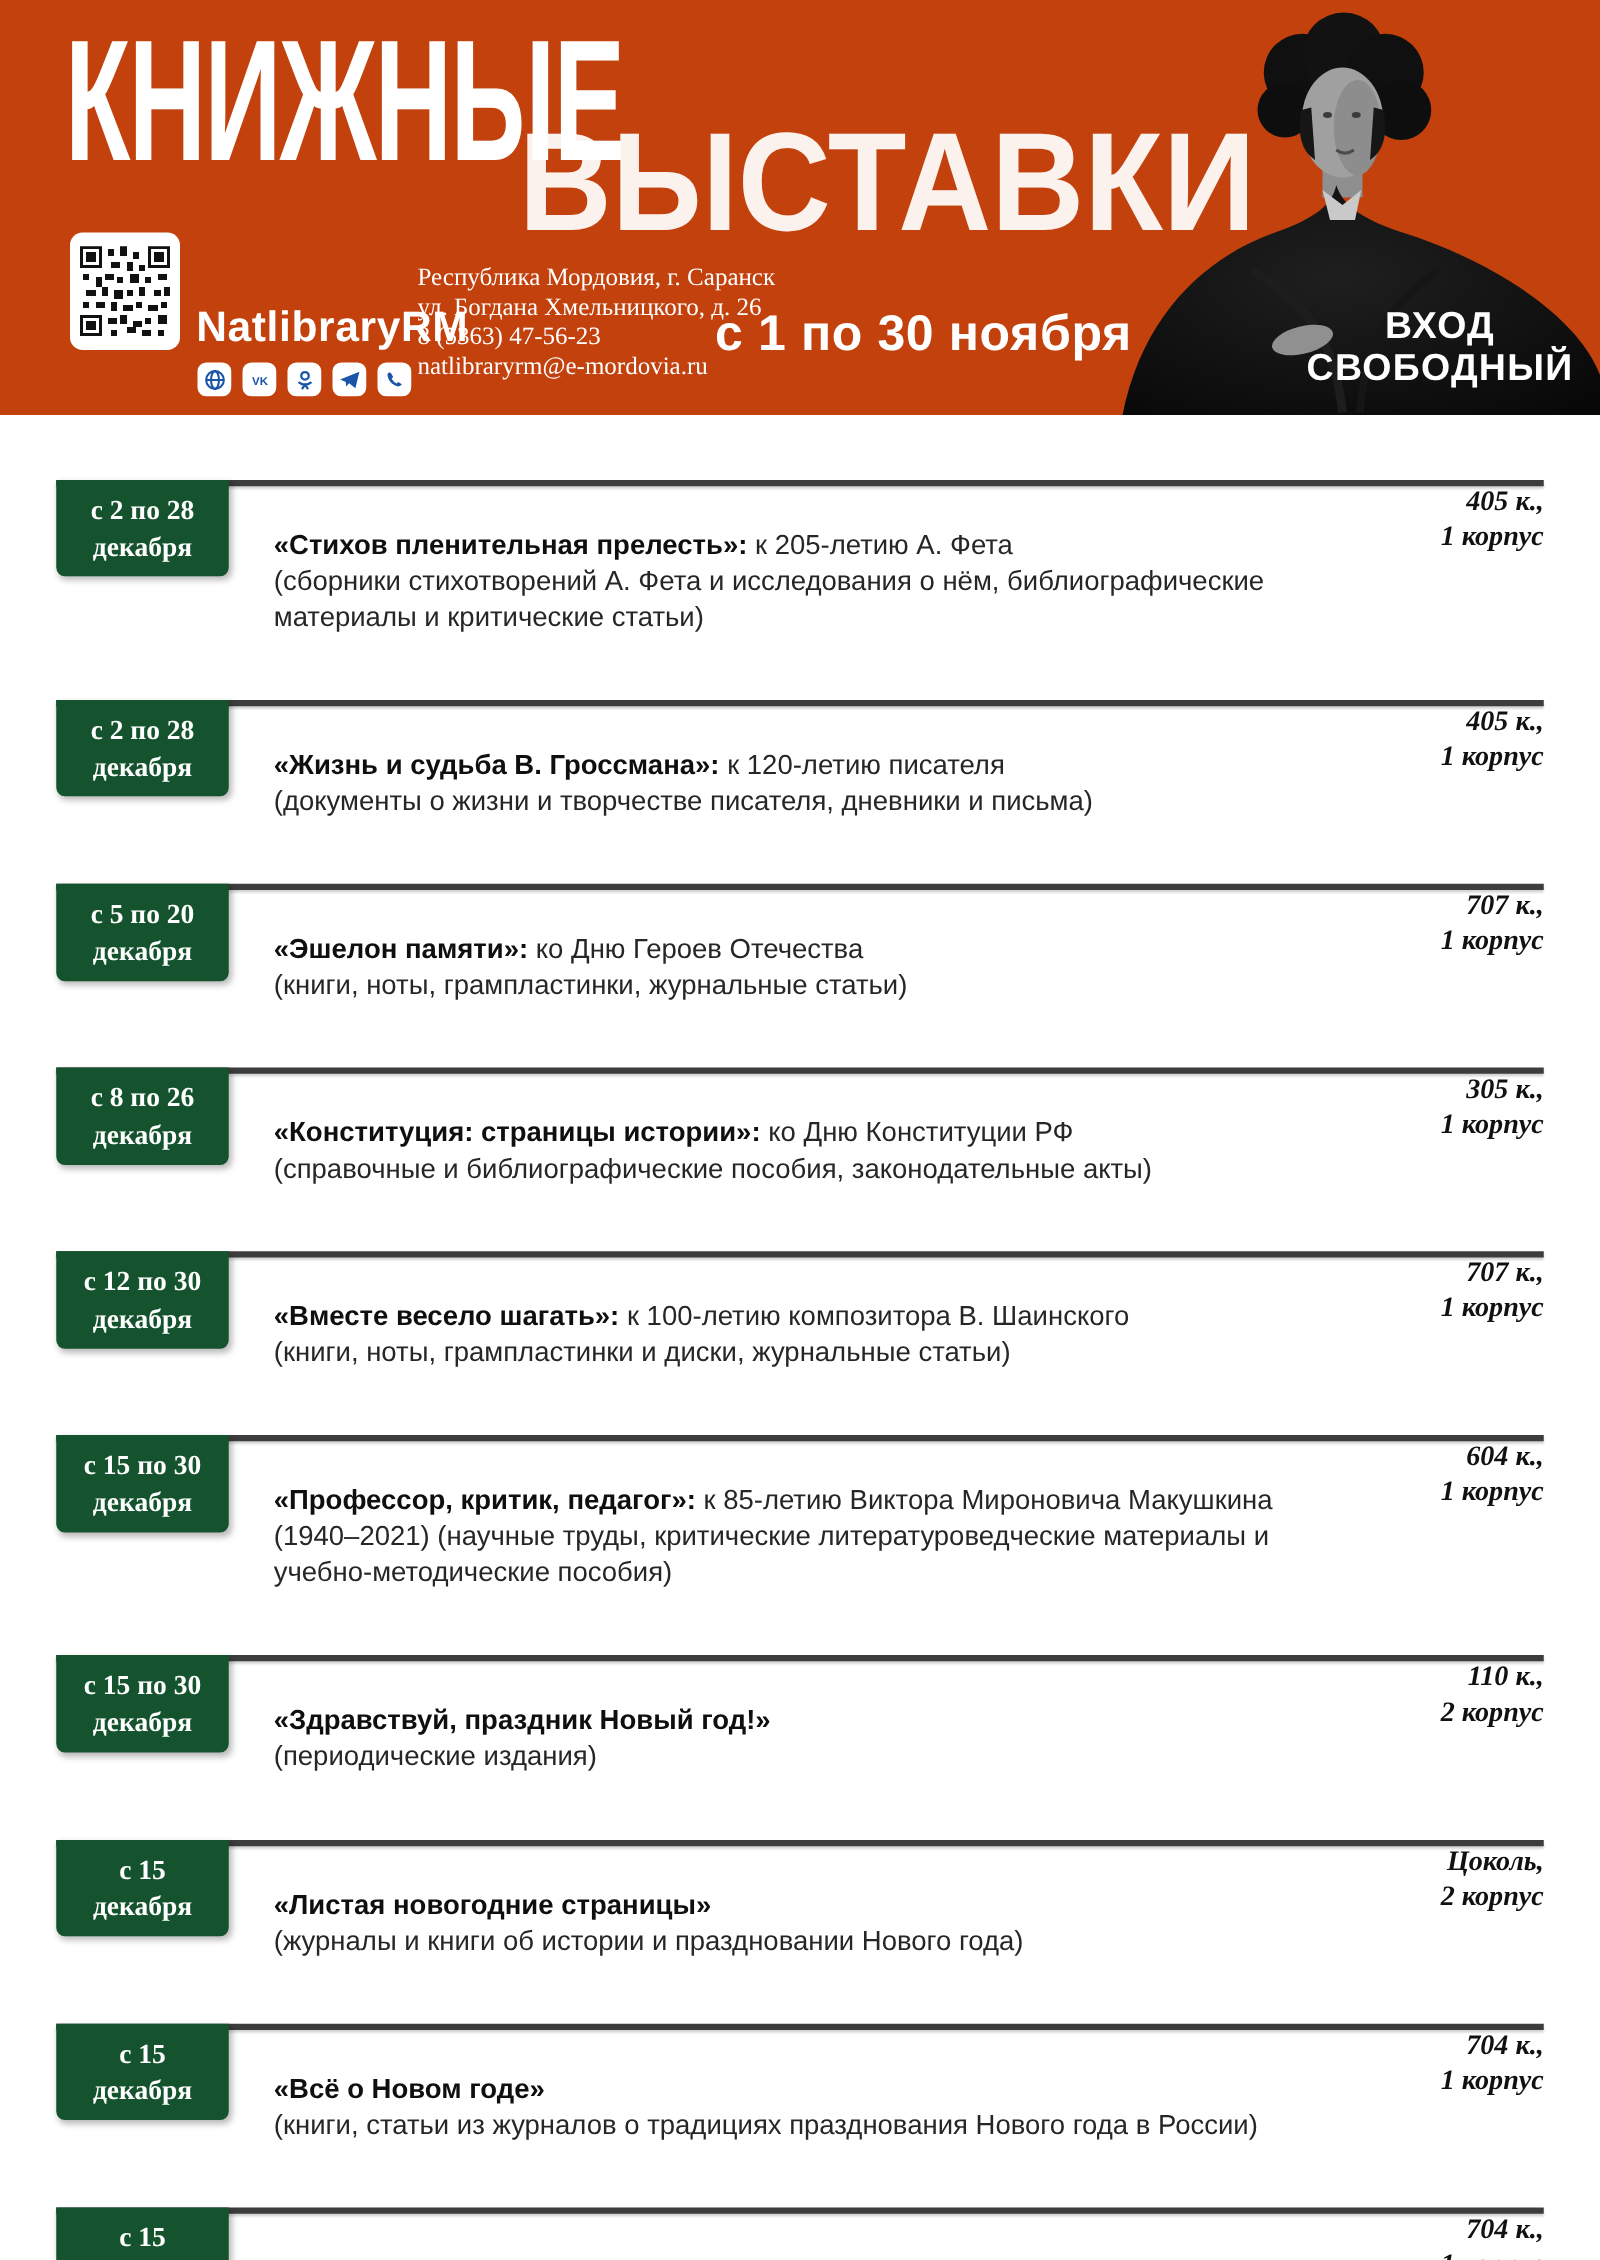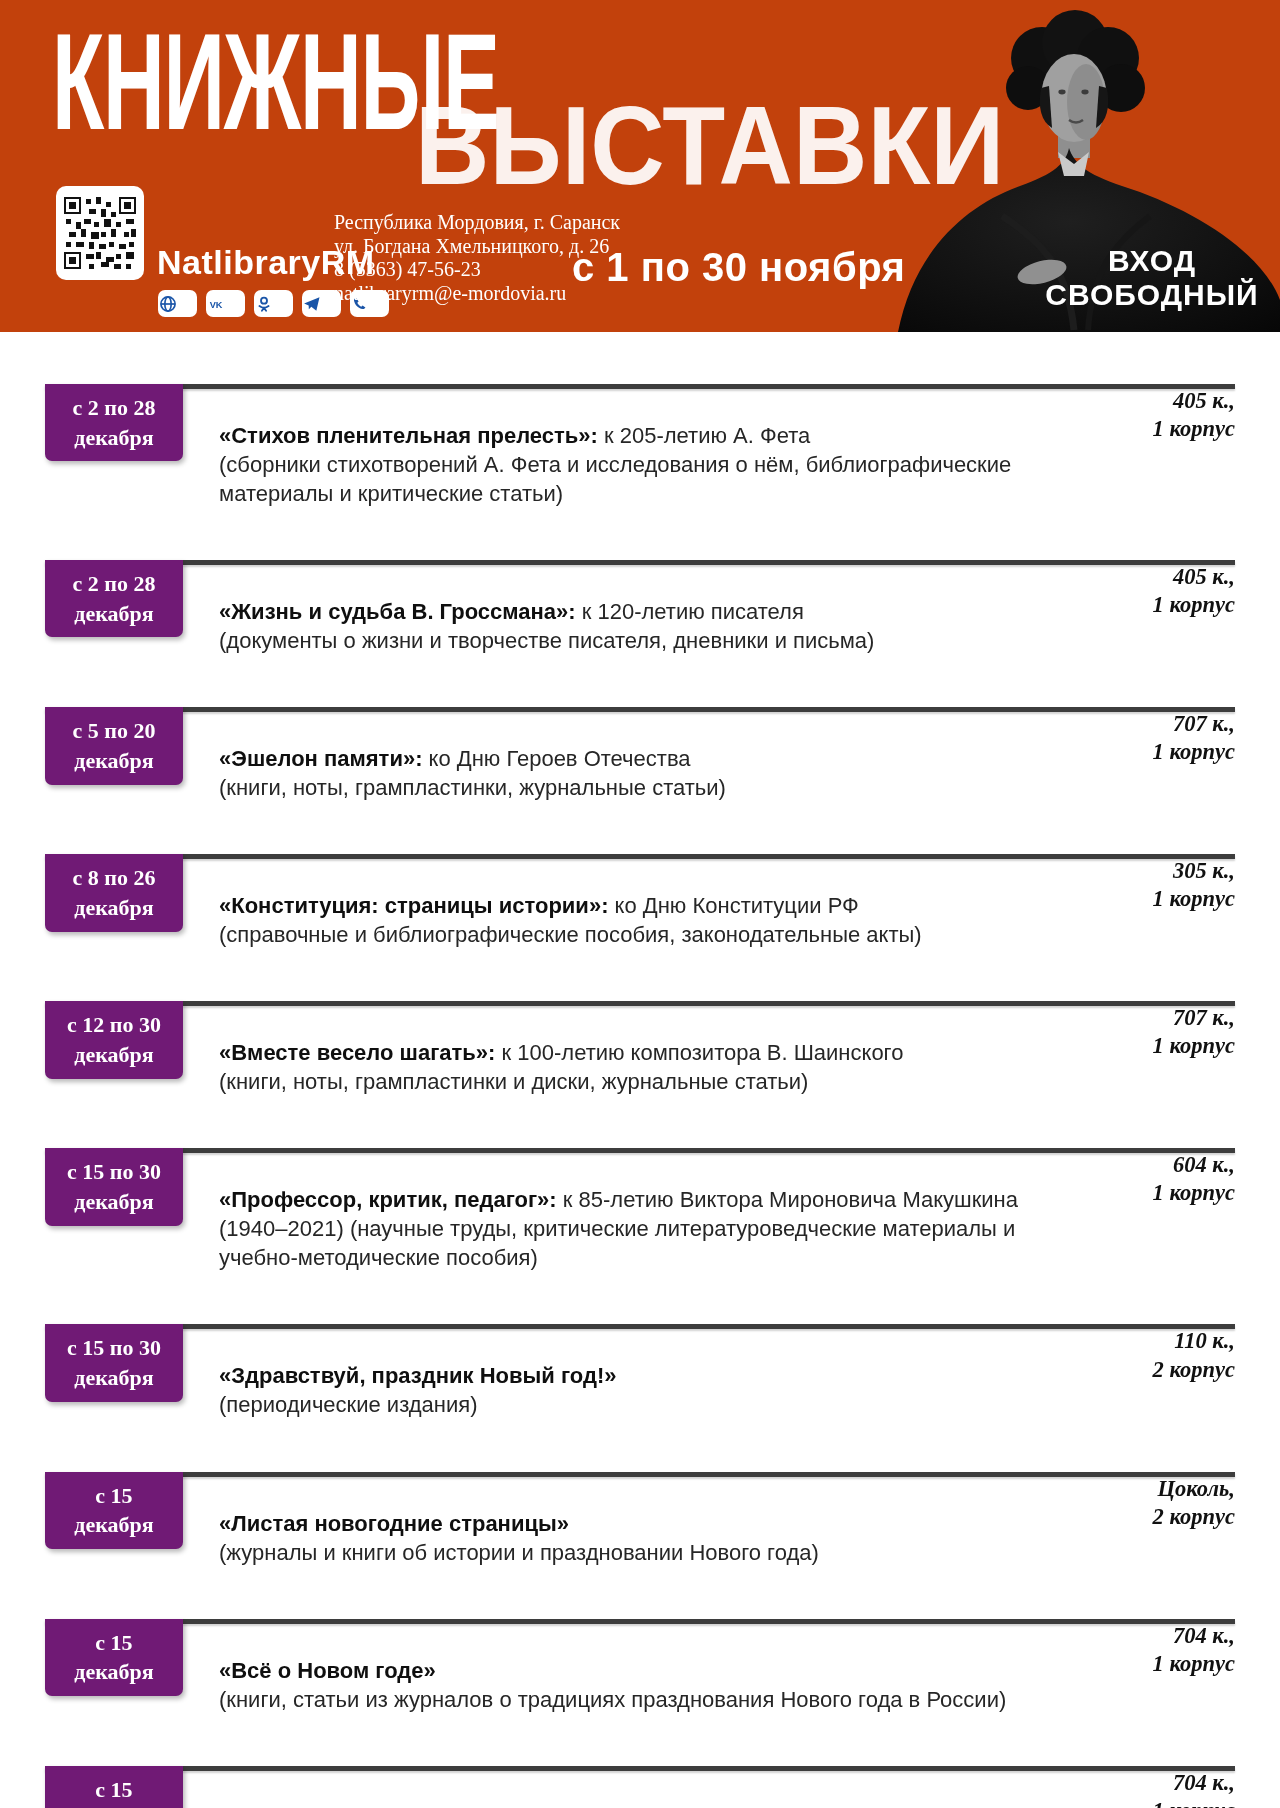--- a/index.html
+++ b/index.html
@@ -31,22 +31,22 @@
     display:flex; align-items:center; justify-content:center;
   }
   .liblogo { position:absolute; left:156px; top:181px; z-index:2; display:flex; gap:8px; align-items:flex-start; color:#fff; }
   .liblogo .lltxt {
     font-family:"Liberation Serif", serif; font-size:11.5px; font-weight:700;
     line-height:1.32; letter-spacing:.2px; white-space:pre-line; padding-top:2px;
   }
   .handle { position:absolute; left:157px; top:243px; z-index:2; color:#fff; font-size:34px; font-weight:700; letter-spacing:.5px; }
   .socials { position:absolute; left:158px; top:290px; z-index:2; display:flex; gap:9px; }
   .sicon {
-    width:39px; height:27px; background:#ffffff; border-radius:7px;
-    display:flex; align-items:center; justify-content:flex-start;
+    width:27px; height:27px; background:#ffffff; border-radius:7px;
+    display:flex; align-items:center; justify-content:center;
   }
   .address {
     position:absolute; left:334px; top:211px; z-index:2; color:#ffffff;
     font-family:"Liberation Serif", serif; font-size:20px; line-height:1.18;
     white-space:pre-line;
   }
   .daterange {
     position:absolute; left:572px; top:245px; z-index:2; color:#ffffff;
     font-size:40px; font-weight:700; letter-spacing:.5px; white-space:nowrap;
   }
@@ -58,21 +58,21 @@
 
   
   .rows { position:absolute; left:45px; top:384px; width:1190px; }
   .row { position:relative; display:flex; align-items:flex-start; margin-bottom:26px; }
   .row::before {
     content:""; position:absolute; left:0; right:0; top:0; height:5px;
     background:#3d3d3d; box-shadow:0 2px 2px rgba(0,0,0,.18); z-index:0;
   }
   .datebox {
     position:relative; z-index:1; width:138px; flex:0 0 138px; min-height:60px;
-    background:#701a75; color:#ffffff; border-radius:0 0 7px 7px;
+    background:#14532d; color:#ffffff; border-radius:0 0 7px 7px;
     box-shadow:2px 3px 5px rgba(0,0,0,.28);
     font-family:"Liberation Serif", serif; font-weight:700; font-size:22px;
     line-height:1.35; text-align:center; white-space:pre-line;
     display:flex; align-items:center; justify-content:center; padding:9px 13px;
     box-sizing:border-box;
   }
   .rowtext {
     flex:1 1 auto; padding:15px 20px 4px 36px; box-sizing:border-box;
     font-size:22px; line-height:1.32; color:#262626; white-space:pre-line;
   }

